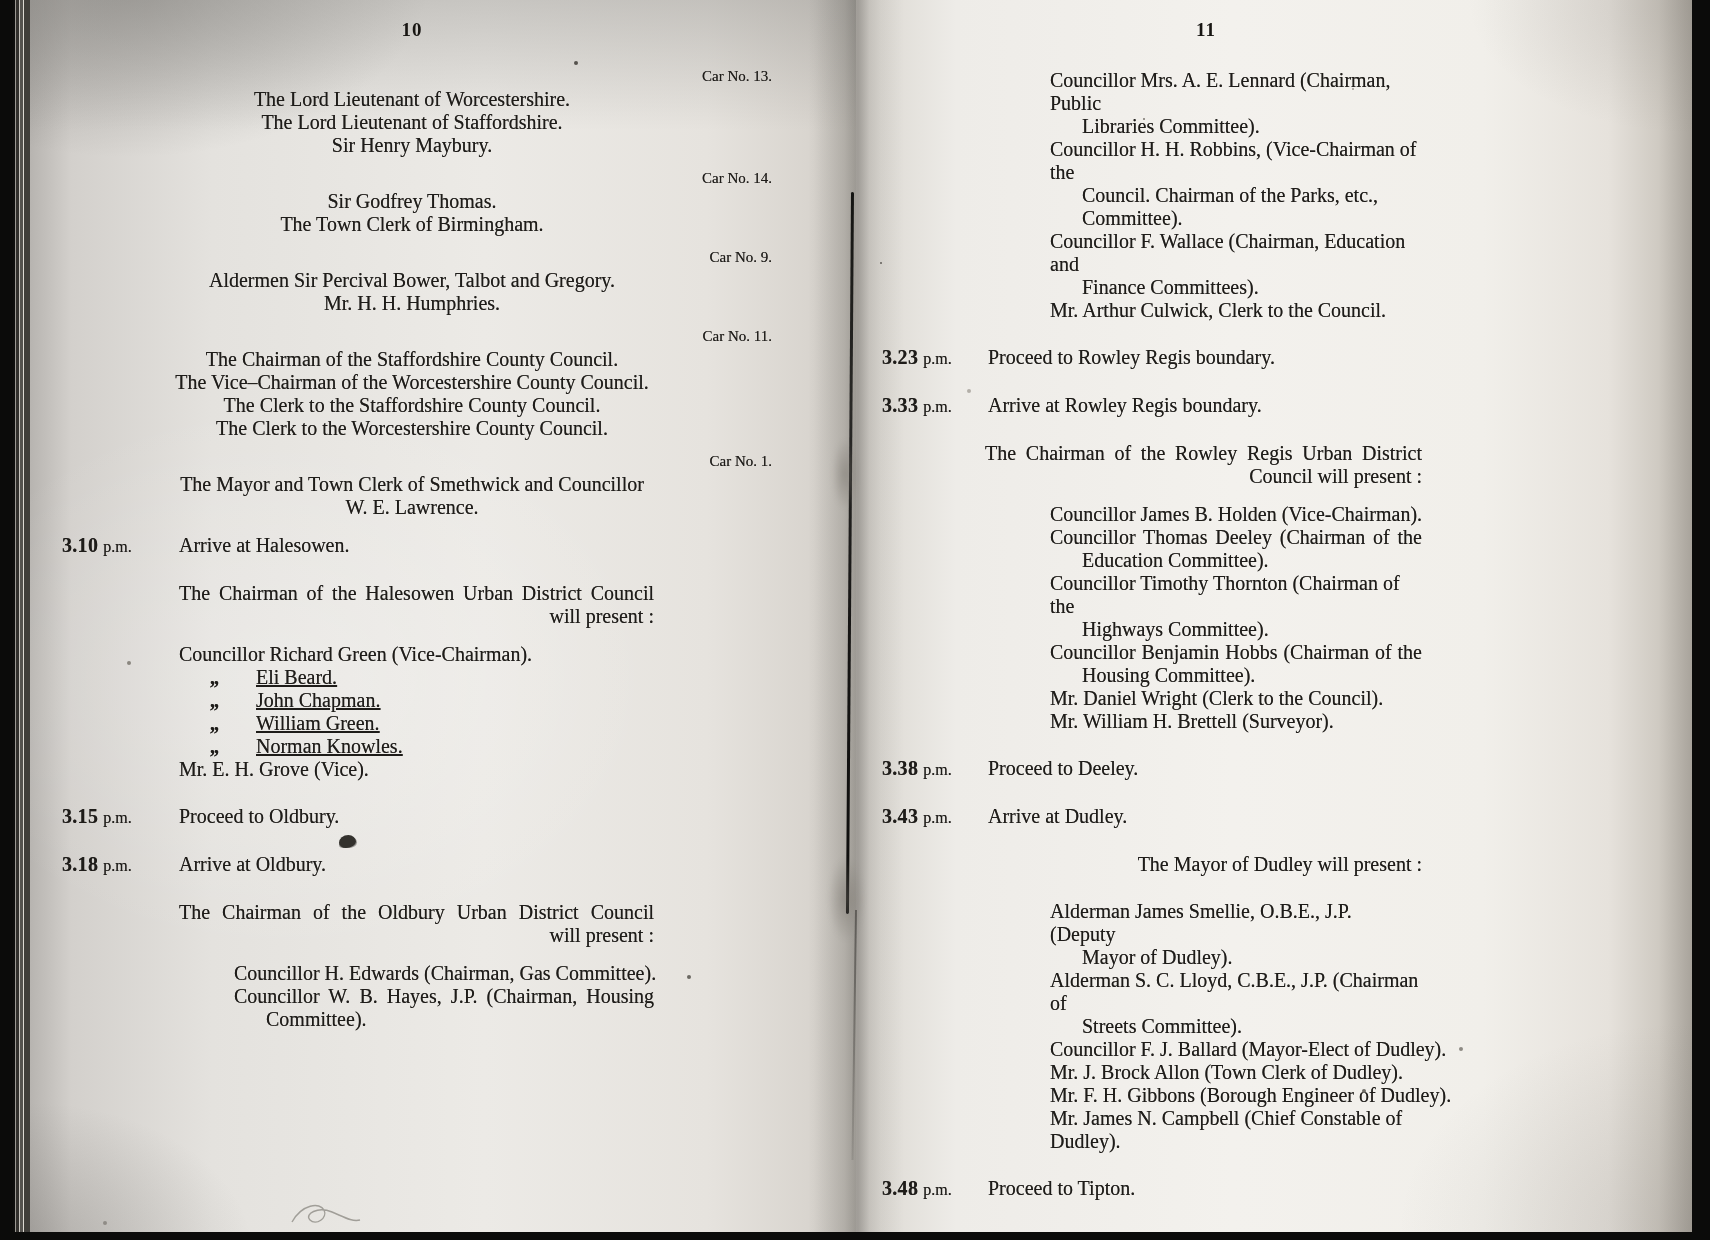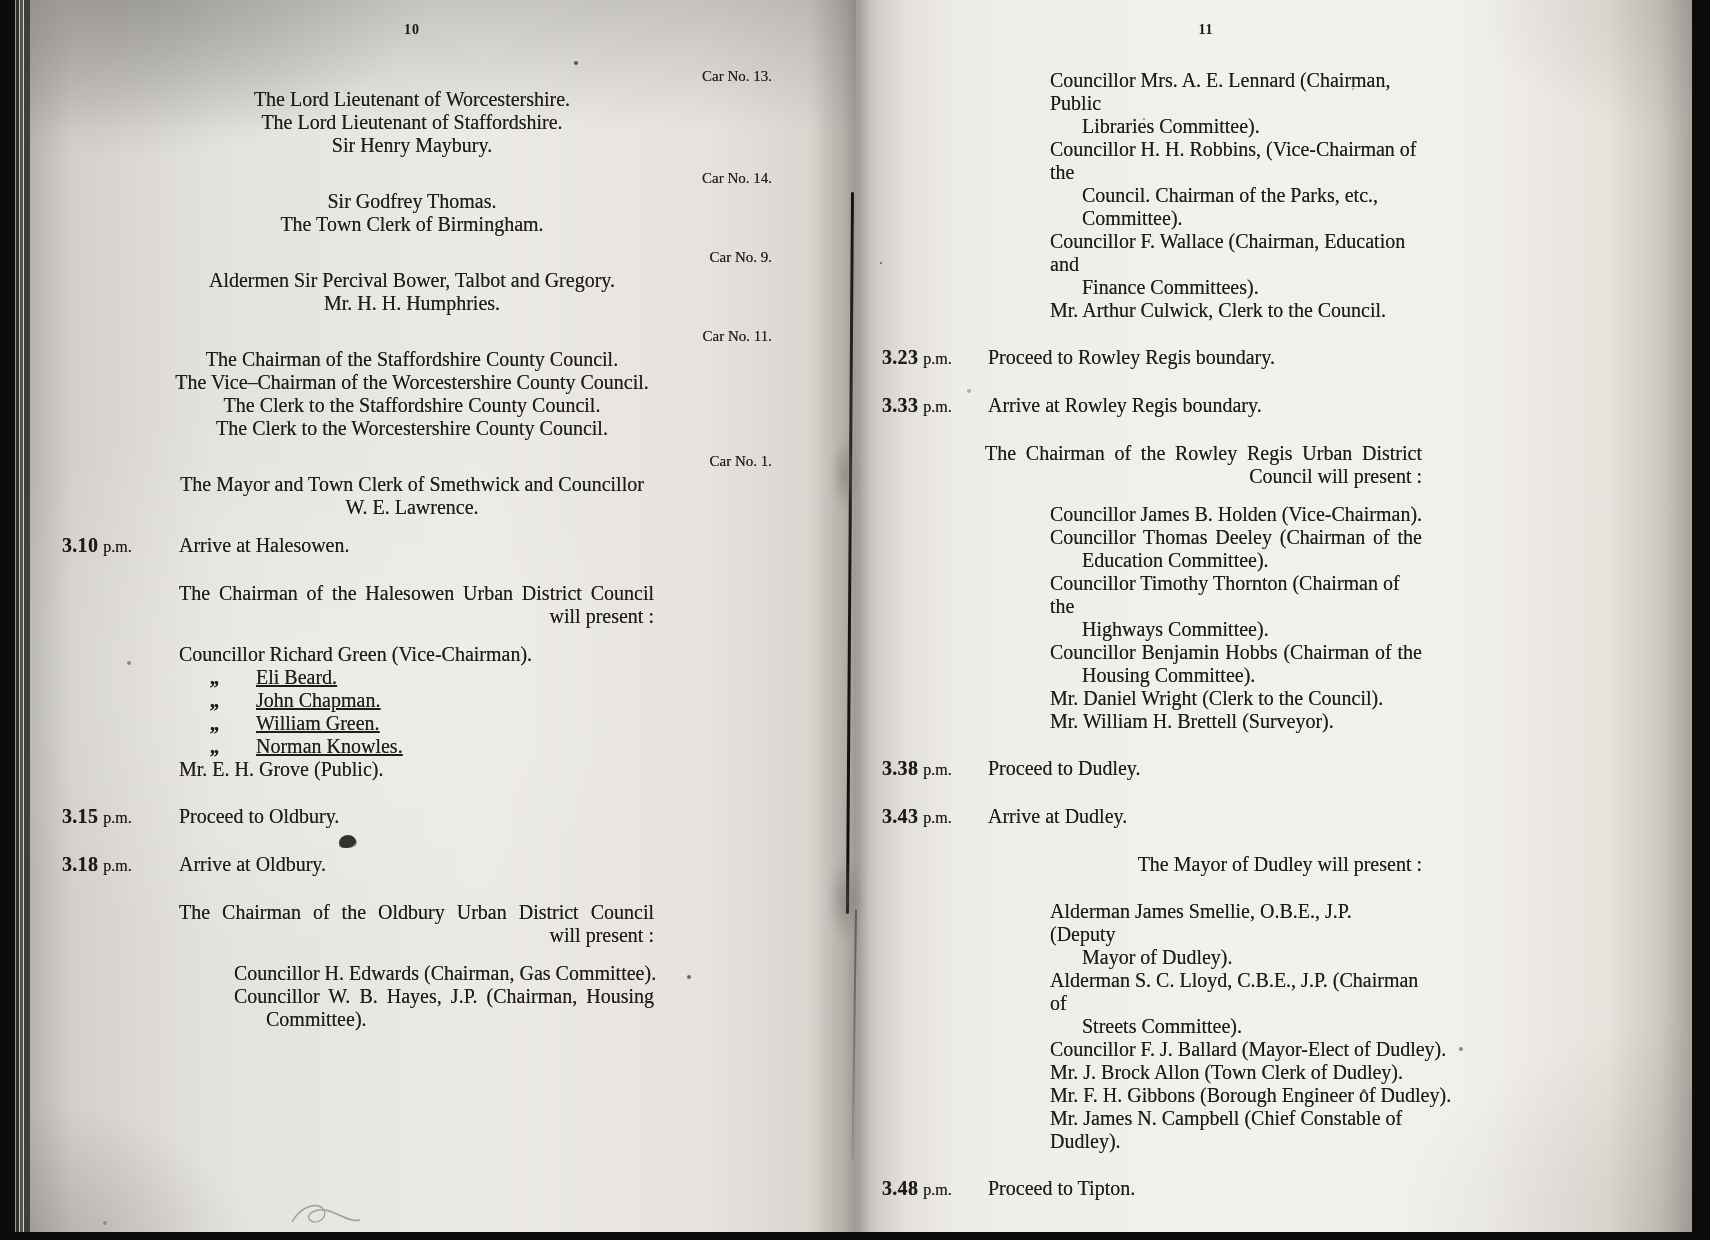--- a/index.html
+++ b/index.html
@@ -66,21 +66,21 @@
       104px 1222px 0 1px #8f8c86, 1352px 88px 0 0 #9a968f, 968px 390px 0 1px #b3afa8,
       880px 262px 0 0 #5f5c57;
   }
   .pencil-squiggle{position:absolute;left:286px;top:1196px;}
 
   
   .column{position:absolute;top:18px;}
   .left .column{left:22px;width:720px;}
   .right .column{left:26px;width:592px;}
   .pagenum{
-    text-align:center;font-weight:bold;font-size:14px;height:23px;line-height:23px;
+    text-align:center;font-weight:bold;font-size:19px;height:23px;line-height:23px;
     letter-spacing:1px;color:#181613;
   }
   .right .pagenum{transform:translateX(28px);}
 
   .blk{line-height:23px;font-size:20px;text-shadow:0 0 0.5px rgba(30,28,25,0.65);}
   .gap-sm{margin-top:10px;} .gap-md{margin-top:15px;}
   .gap-lg{margin-top:24px;} .gap-xl{margin-top:28px;}
 
   .heading{text-align:right;font-size:15px;}
   .center{text-align:center;}
@@ -141,21 +141,21 @@
           <div class="blk time gap-md time-row"><span class="time"><b>3.10</b> <span class="mer">p.m.</span></span><span class="action">Arrive at Halesowen.</span></div>
           <div class="blk para gap-lg">
             <div class="pline pline1 wide">The Chairman of the Halesowen Urban District Council</div>
             <div class="pline">will present :</div>
           </div>
           <div class="blk item gap-md">Councillor Richard Green (Vice-Chairman).</div>
           <div class="blk ditto"><span class="ditto-mark">,,</span><span>Eli Beard.</span></div>
           <div class="blk ditto"><span class="ditto-mark">,,</span><span>John Chapman.</span></div>
           <div class="blk ditto"><span class="ditto-mark">,,</span><span>William Green.</span></div>
           <div class="blk ditto"><span class="ditto-mark">,,</span><span>Norman Knowles.</span></div>
-          <div class="blk item">Mr. E. H. Grove (Public).</div>
+          <div class="blk item">Mr. E. H. Grove (Vice).</div>
           <div class="blk time gap-lg time-row"><span class="time"><b>3.15</b> <span class="mer">p.m.</span></span><span class="action">Proceed to Oldbury.</span></div>
           <div class="blk time gap-lg time-row"><span class="time"><b>3.18</b> <span class="mer">p.m.</span></span><span class="action">Arrive at Oldbury.</span></div>
           <div class="blk para gap-lg">
             <div class="pline pline1 wide">The Chairman of the Oldbury Urban District Council</div>
             <div class="pline">will present :</div>
           </div>
           <div class="blk item2 gap-md">Councillor H. Edwards (Chairman, Gas Committee).</div>
           <div class="blk item2 wide">Councillor W. B. Hayes, J.P. (Chairman, Housing</div>
           <div class="blk item2-wrap">Committee).</div>
         </div>
@@ -181,21 +181,21 @@
           </div>
           <div class="blk item gap-md">Councillor James B. Holden (Vice-Chairman).</div>
           <div class="blk item wide">Councillor Thomas Deeley (Chairman of the</div>
           <div class="blk item-wrap">Education Committee).</div>
           <div class="blk item wide">Councillor Timothy Thornton (Chairman of the</div>
           <div class="blk item-wrap">Highways Committee).</div>
           <div class="blk item wide">Councillor Benjamin Hobbs (Chairman of the</div>
           <div class="blk item-wrap">Housing Committee).</div>
           <div class="blk item">Mr. Daniel Wright (Clerk to the Council).</div>
           <div class="blk item">Mr. William H. Brettell (Surveyor).</div>
-          <div class="blk time gap-lg time-row"><span class="time"><b>3.38</b> <span class="mer">p.m.</span></span><span class="action">Proceed to Dudley.</span></div>
+          <div class="blk time gap-lg time-row"><span class="time"><b>3.38</b> <span class="mer">p.m.</span></span><span class="action">Proceed to Deeley.</span></div>
           <div class="blk time gap-lg time-row"><span class="time"><b>3.43</b> <span class="mer">p.m.</span></span><span class="action">Arrive at Dudley.</span></div>
           <div class="blk para gap-lg">
             <div class="pline pline1">The Mayor of Dudley will present :</div>
           </div>
           <div class="blk item gap-lg wide">Alderman James Smellie, O.B.E., J.P. (Deputy</div>
           <div class="blk item-wrap">Mayor of Dudley).</div>
           <div class="blk item wide">Alderman S. C. Lloyd, C.B.E., J.P. (Chairman of</div>
           <div class="blk item-wrap">Streets Committee).</div>
           <div class="blk item">Councillor F. J. Ballard (Mayor-Elect of Dudley).</div>
           <div class="blk item">Mr. J. Brock Allon (Town Clerk of Dudley).</div>

